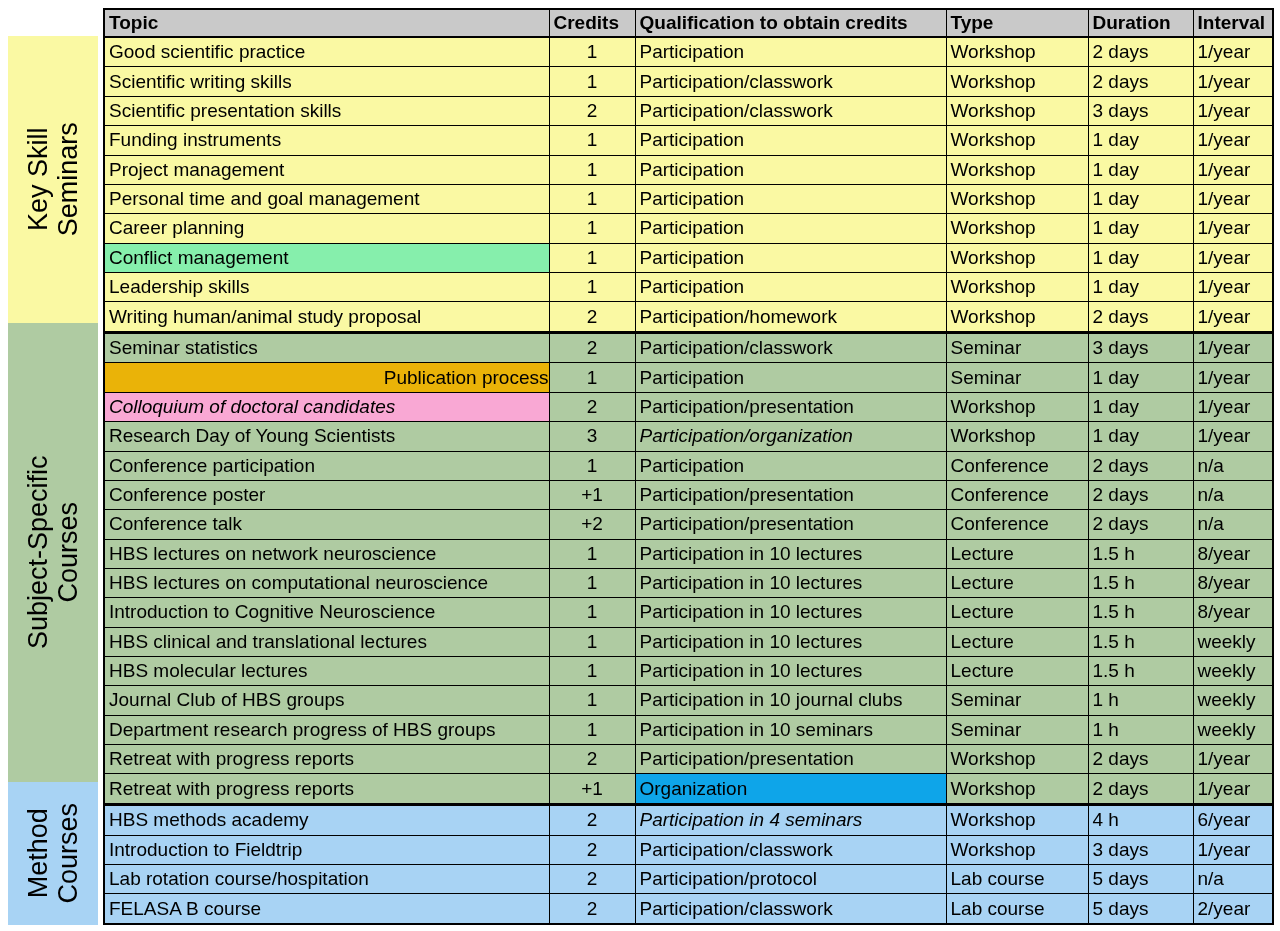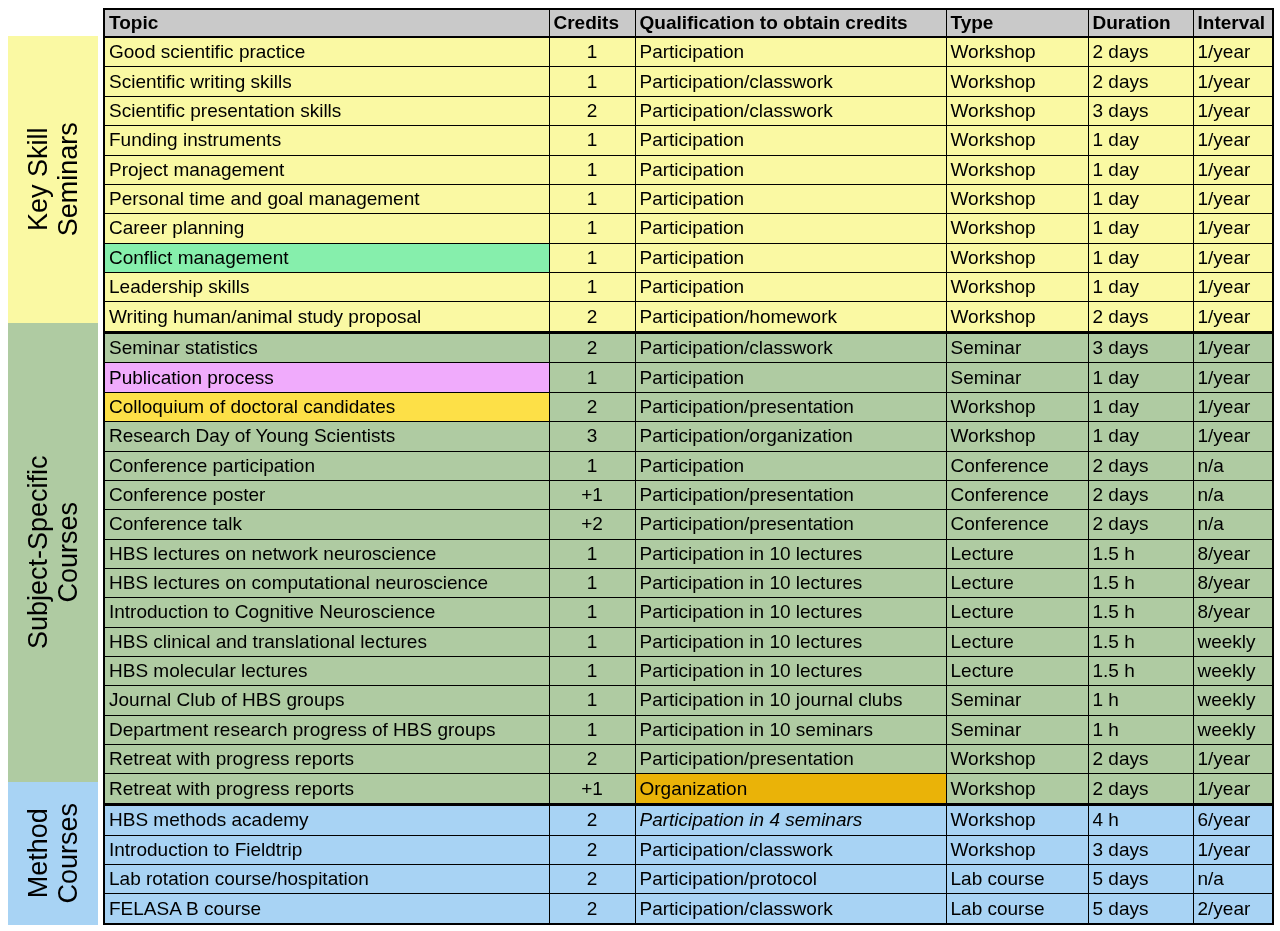--- a/index.html
+++ b/index.html
@@ -179,39 +179,39 @@
         </tr>
         <tr class="group-start">
           <td style="background: rgb(175, 203, 162);">Seminar statistics</td>
           <td class="center" style="background: rgb(175, 203, 162);">2</td>
           <td style="background: rgb(175, 203, 162);">Participation/classwork</td>
           <td style="background: rgb(175, 203, 162);">Seminar</td>
           <td style="background: rgb(175, 203, 162);">3 days</td>
           <td style="background: rgb(175, 203, 162);">1/year</td>
         </tr>
         <tr>
-          <td style="background: #f0abfc;">Publication process</td>
+          <td style="background: #eab308; text-align: right;">Publication process</td>
           <td class="center" style="background: rgb(175, 203, 162);">1</td>
           <td style="background: rgb(175, 203, 162);">Participation</td>
           <td style="background: rgb(175, 203, 162);">Seminar</td>
           <td style="background: rgb(175, 203, 162);">1 day</td>
           <td style="background: rgb(175, 203, 162);">1/year</td>
         </tr>
         <tr>
-          <td style="background: #fde047;">Colloquium of doctoral candidates</td>
+          <td style="background: #f9a8d4; font-style: italic;">Colloquium of doctoral candidates</td>
           <td class="center" style="background: rgb(175, 203, 162);">2</td>
           <td style="background: rgb(175, 203, 162);">Participation/presentation</td>
           <td style="background: rgb(175, 203, 162);">Workshop</td>
           <td style="background: rgb(175, 203, 162);">1 day</td>
           <td style="background: rgb(175, 203, 162);">1/year</td>
         </tr>
         <tr>
           <td style="background: rgb(175, 203, 162);">Research Day of Young Scientists</td>
           <td class="center" style="background: rgb(175, 203, 162);">3</td>
-          <td style="background: rgb(175, 203, 162);">Participation/organization</td>
+          <td style="background: rgb(175, 203, 162); font-style: italic;">Participation/organization</td>
           <td style="background: rgb(175, 203, 162);">Workshop</td>
           <td style="background: rgb(175, 203, 162);">1 day</td>
           <td style="background: rgb(175, 203, 162);">1/year</td>
         </tr>
         <tr>
           <td style="background: rgb(175, 203, 162);">Conference participation</td>
           <td class="center" style="background: rgb(175, 203, 162);">1</td>
           <td style="background: rgb(175, 203, 162);">Participation</td>
           <td style="background: rgb(175, 203, 162);">Conference</td>
           <td style="background: rgb(175, 203, 162);">2 days</td>
@@ -293,21 +293,21 @@
           <td style="background: rgb(175, 203, 162);">Retreat with progress reports</td>
           <td class="center" style="background: rgb(175, 203, 162);">2</td>
           <td style="background: rgb(175, 203, 162);">Participation/presentation</td>
           <td style="background: rgb(175, 203, 162);">Workshop</td>
           <td style="background: rgb(175, 203, 162);">2 days</td>
           <td style="background: rgb(175, 203, 162);">1/year</td>
         </tr>
         <tr>
           <td style="background: rgb(175, 203, 162);">Retreat with progress reports</td>
           <td class="center" style="background: rgb(175, 203, 162);">+1</td>
-          <td style="background: #eab308;">Organization</td>
+          <td style="background: #0ea5e9;">Organization</td>
           <td style="background: rgb(175, 203, 162);">Workshop</td>
           <td style="background: rgb(175, 203, 162);">2 days</td>
           <td style="background: rgb(175, 203, 162);">1/year</td>
         </tr>
         <tr class="group-start">
           <td style="background: rgb(168, 211, 244);">HBS methods academy</td>
           <td class="center" style="background: rgb(168, 211, 244);">2</td>
           <td style="background: rgb(168, 211, 244); font-style: italic;">Participation in 4 seminars</td>
           <td style="background: rgb(168, 211, 244);">Workshop</td>
           <td style="background: rgb(168, 211, 244);">4 h</td>

